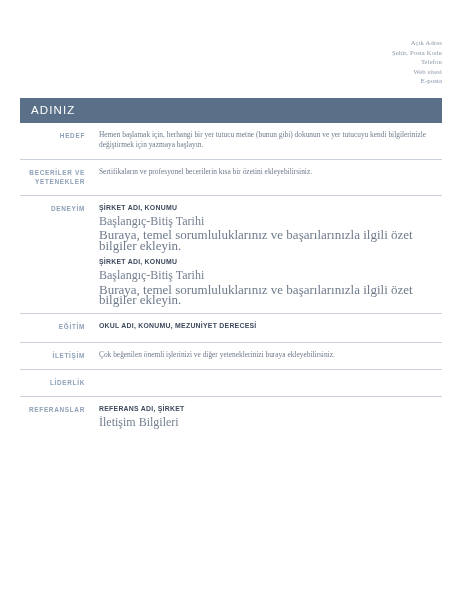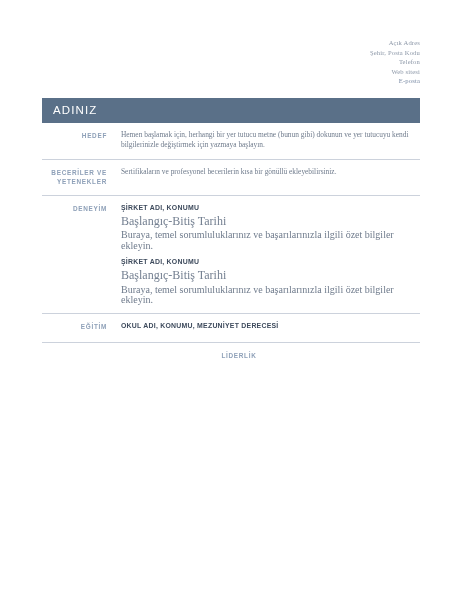--- a/index.html
+++ b/index.html
@@ -13,21 +13,21 @@
     background: #ffffff;
     font-family: "Liberation Serif", "DejaVu Serif", serif;
     overflow: hidden;
   }
 
   .page {
     position: relative;
     width: 462px;
     height: 432px;
     box-sizing: border-box;
-    padding: 0 42px;
+    padding: 0 20px;
     background: #ffffff;
   }
 
   
   .contact-block {
     padding-top: 38px;
     text-align: right;
   }
   .contact-line {
     font-family: "Liberation Serif", "DejaVu Serif", serif;
@@ -62,21 +62,20 @@
   
   .sections {
     margin-top: 0;
   }
   .section {
     display: flex;
     align-items: flex-start;
     border-bottom: 1px solid #ccd2dc;
     padding: 7px 0 8px 0;
     box-sizing: border-box;
-    justify-content: center;
   }
   .section:last-child {
     border-bottom: none;
   }
   .section-label {
     flex: 0 0 79px;
     width: 79px;
     text-align: right;
     padding-right: 14px;
     box-sizing: border-box;
@@ -121,21 +120,21 @@
   }
   .entry-date {
     font-family: "Liberation Serif", "DejaVu Serif", serif;
     font-size: 12px;
     line-height: 10.4px;
     color: #737f90;
     margin: 0 0 4px 0;
   }
   .entry-desc {
     font-family: "Liberation Serif", "DejaVu Serif", serif;
-    font-size: 10px;
+    font-size: 13px;
     line-height: 10.4px;
     color: #6f7b8c;
     margin: 0;
   }
 </style>
 </head>
 <body>
 
 <div class="page">
 
@@ -154,21 +153,21 @@
   <div class="sections">
       <div class="section">
         <div class="section-label">HEDEF</div>
         <div class="section-body">
           <p class="para">Hemen başlamak için, herhangi bir yer tutucu metne (bunun gibi) dokunun ve yer tutucuyu kendi bilgilerinizle değiştirmek için yazmaya başlayın.</p>
         </div>
       </div>
       <div class="section">
         <div class="section-label">BECERİLER VE YETENEKLER</div>
         <div class="section-body">
-          <p class="para">Sertifikaların ve profesyonel becerilerin kısa bir gönüllü ekleyebilirsiniz.</p>
+          <p class="para">Sertifikaların ve profesyonel becerilerin kısa bir özetini ekleyebilirsiniz.</p>
         </div>
       </div>
       <div class="section">
         <div class="section-label">DENEYİM</div>
         <div class="section-body">
           <div class="entry">
             <div class="entry-title">ŞİRKET ADI, KONUMU</div>
             <div class="entry-date">Başlangıç-Bitiş Tarihi</div>
             <div class="entry-desc">Buraya, temel sorumluluklarınız ve başarılarınızla ilgili özet bilgiler ekleyin.</div>
           </div>
@@ -181,17 +180,32 @@
       </div>
       <div class="section">
         <div class="section-label">EĞİTİM</div>
         <div class="section-body">
           <div class="entry">
             <div class="entry-title">OKUL ADI, KONUMU, MEZUNİYET DERECESİ</div>
           </div>
         </div>
       </div>
       <div class="section">
+        <div class="section-label">İLETİŞİM</div>
+        <div class="section-body">
+          <p class="para">Çok beğenilen önemli işlerinizi ve diğer yeteneklerinizi buraya ekleyebilirsiniz.</p>
+        </div>
+      </div>
+      <div class="section">
         <div class="section-label">LİDERLİK</div>
       </div>
+      <div class="section">
+        <div class="section-label">REFERANSLAR</div>
+        <div class="section-body">
+          <div class="entry">
+            <div class="entry-title">REFERANS ADI, ŞİRKET</div>
+            <div class="entry-date">İletişim Bilgileri</div>
+          </div>
+        </div>
+      </div>
     </div>
 
 </div>
 
 </body></html>

